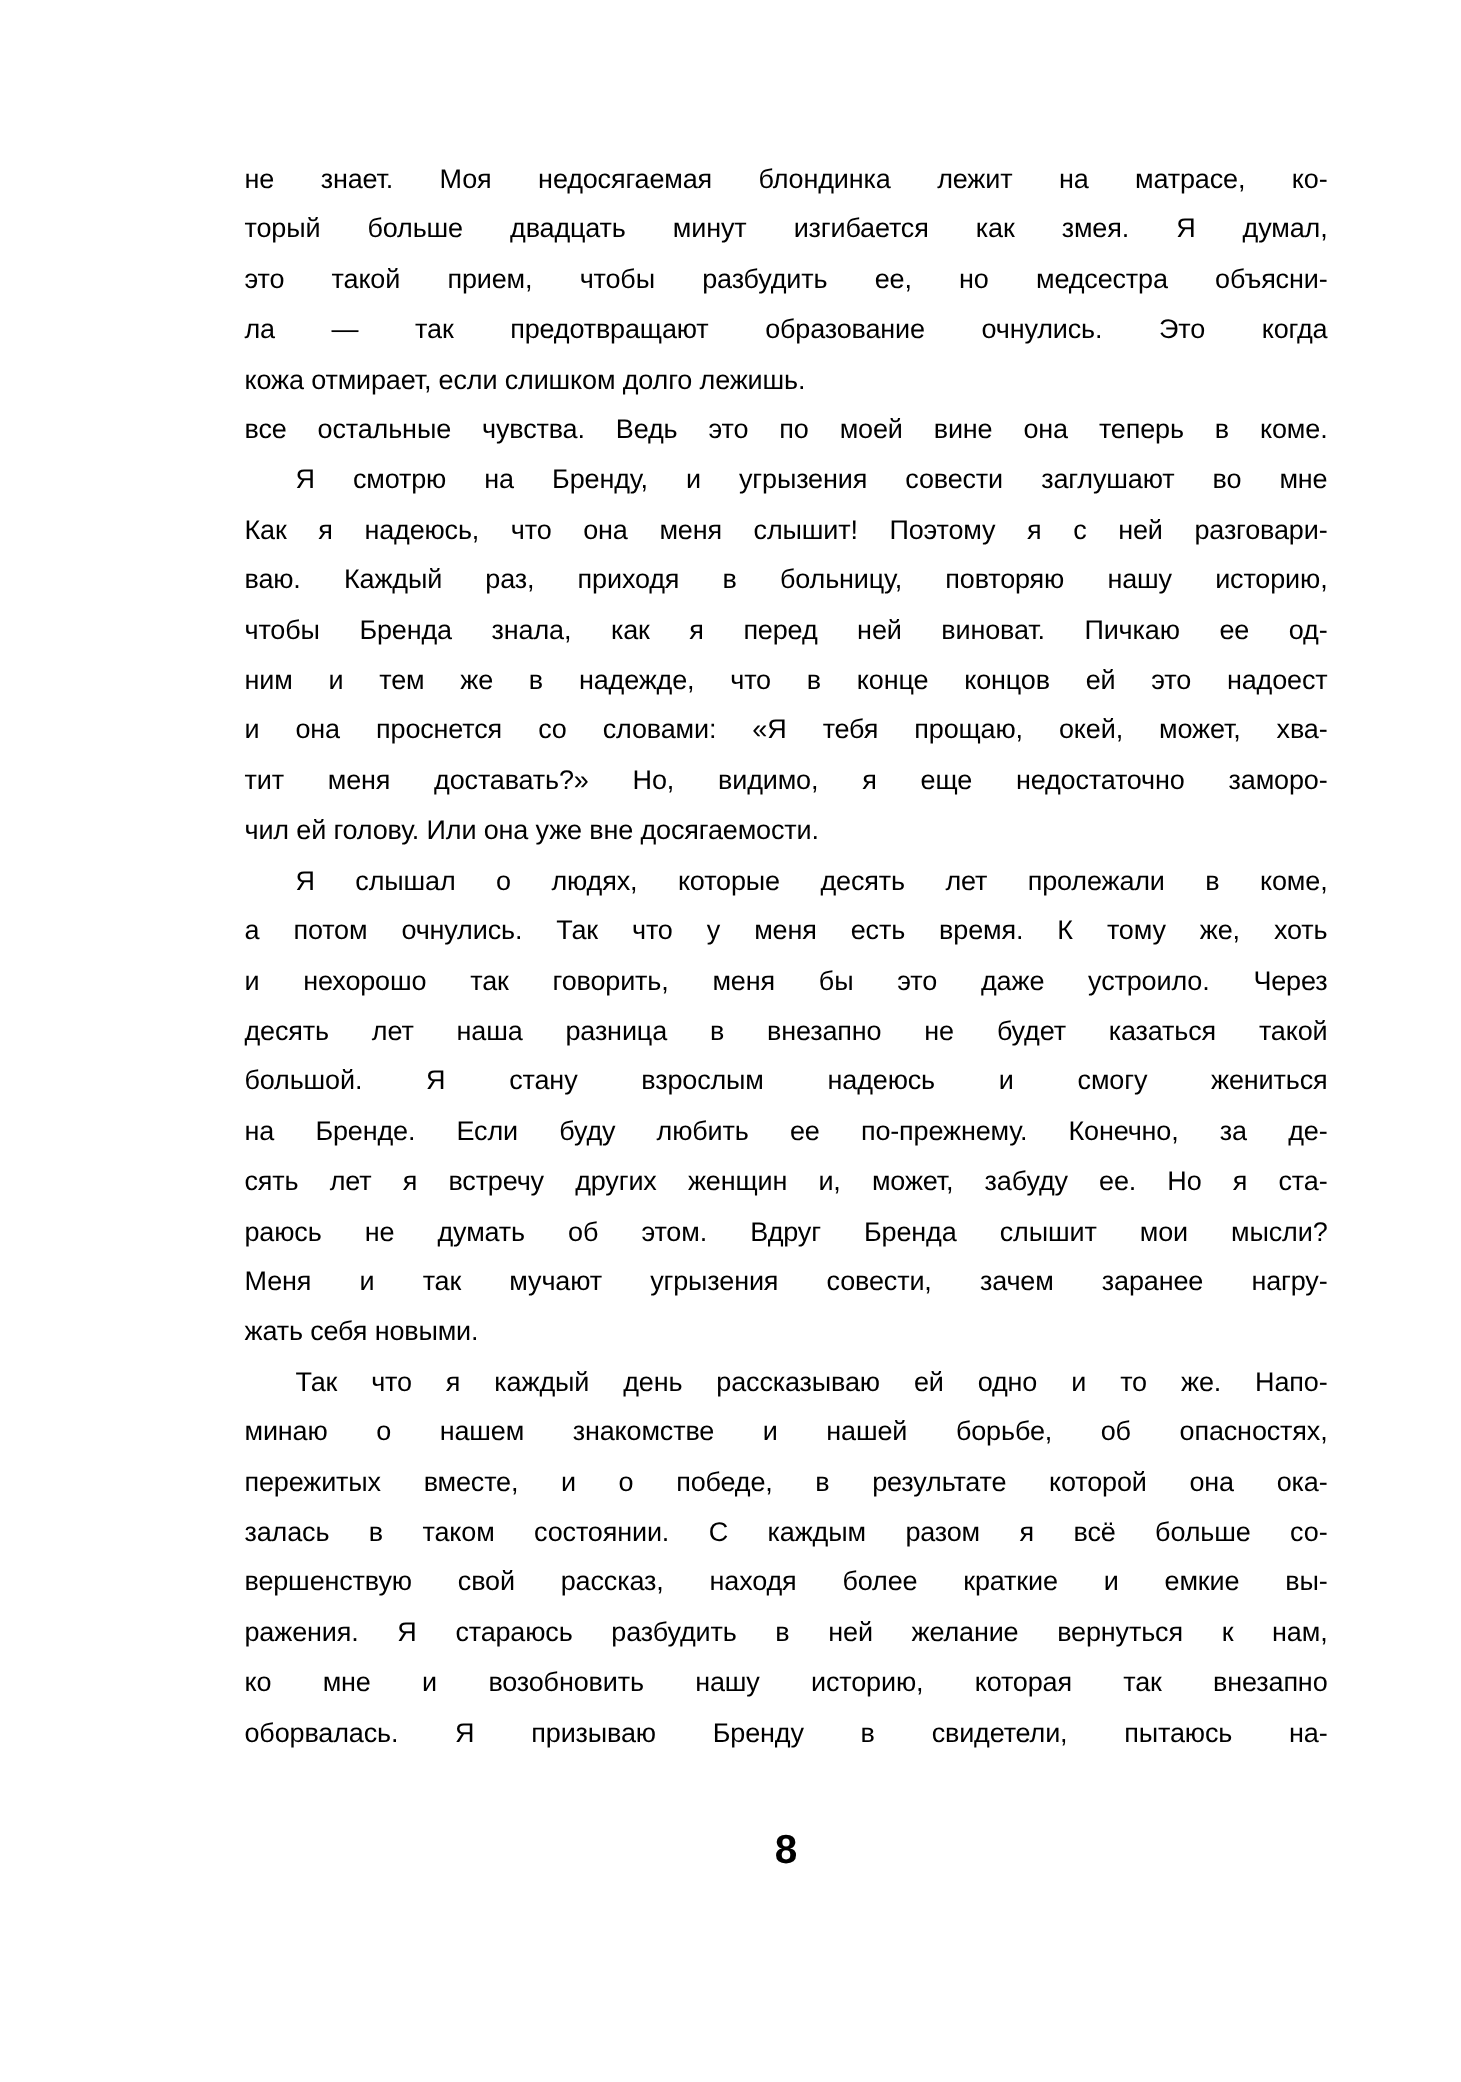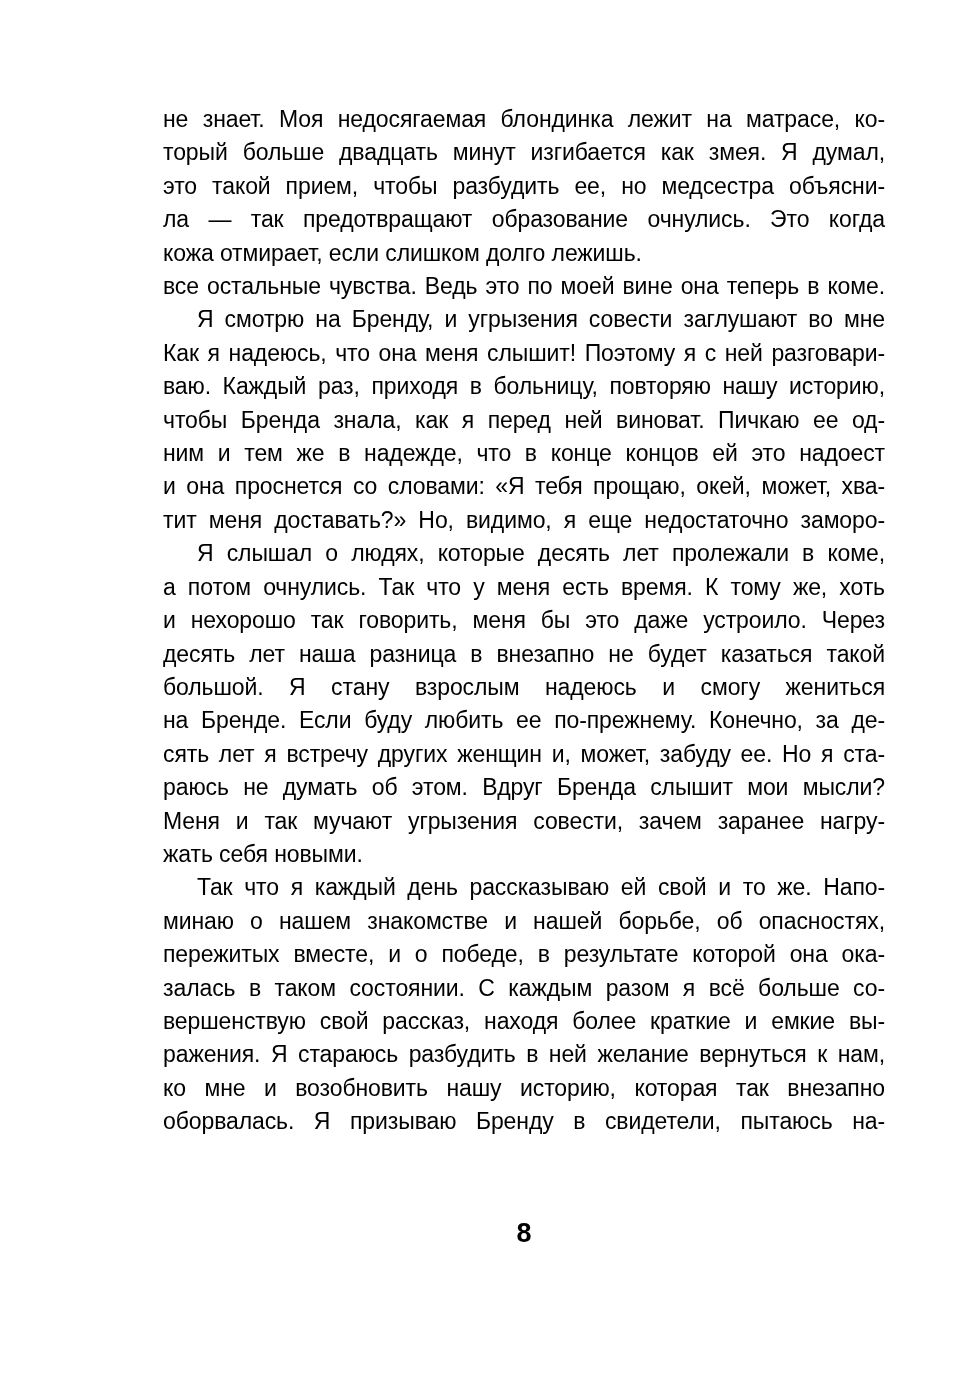--- a/index.html
+++ b/index.html
@@ -15,21 +15,21 @@
     color: #000000;
     overflow: hidden;
   }
   .text-block {
     position: absolute;
     left: 163px;
     top: 103px;
     width: 722px;
   }
   .line {
-    font-size: 23px;
+    font-size: 18px;
     line-height: 33.4px;
     letter-spacing: -0.1px;
     text-align: justify;
     text-align-last: justify;
     text-justify: inter-word;
     white-space: normal;
   }
   .line.last {
     text-align-last: left;
   }
@@ -58,31 +58,32 @@
       <div class="line">ла — так предотвращают образование очнулись. Это когда</div>
       <div class="line last">кожа отмирает, если слишком долго лежишь.</div>
       <div class="line">все остальные чувства. Ведь это по моей вине она теперь в коме.</div>
       <div class="line indent">Я смотрю на Бренду, и угрызения совести заглушают во мне</div>
       <div class="line">Как я надеюсь, что она меня слышит! Поэтому я с ней разговари-</div>
       <div class="line">ваю. Каждый раз, приходя в больницу, повторяю нашу историю,</div>
       <div class="line">чтобы Бренда знала, как я перед ней виноват. Пичкаю ее од-</div>
       <div class="line">ним и тем же в надежде, что в конце концов ей это надоест</div>
       <div class="line">и она проснется со словами: «Я тебя прощаю, окей, может, хва-</div>
       <div class="line">тит меня доставать?» Но, видимо, я еще недостаточно заморо-</div>
+      <div class="line last">чил ей голову. Или она уже вне досягаемости.</div>
       <div class="line indent">Я слышал о людях, которые десять лет пролежали в коме,</div>
       <div class="line">а потом очнулись. Так что у меня есть время. К тому же, хоть</div>
       <div class="line">и нехорошо так говорить, меня бы это даже устроило. Через</div>
       <div class="line">десять лет наша разница в внезапно не будет казаться такой</div>
       <div class="line">большой. Я стану взрослым надеюсь и смогу жениться</div>
       <div class="line">на Бренде. Если буду любить ее по-прежнему. Конечно, за де-</div>
       <div class="line">сять лет я встречу других женщин и, может, забуду ее. Но я ста-</div>
       <div class="line">раюсь не думать об этом. Вдруг Бренда слышит мои мысли?</div>
       <div class="line">Меня и так мучают угрызения совести, зачем заранее нагру-</div>
       <div class="line last">жать себя новыми.</div>
-      <div class="line indent">Так что я каждый день рассказываю ей свой и то же. Напо-</div>
+      <div class="line indent">Так что я каждый день рассказываю ей одно и то же. Напо-</div>
       <div class="line">минаю о нашем знакомстве и нашей борьбе, об опасностях,</div>
       <div class="line">пережитых вместе, и о победе, в результате которой она ока-</div>
       <div class="line">залась в таком состоянии. С каждым разом я всё больше со-</div>
       <div class="line">вершенствую свой рассказ, находя более краткие и емкие вы-</div>
       <div class="line">ражения. Я стараюсь разбудить в ней желание вернуться к нам,</div>
       <div class="line">ко мне и возобновить нашу историю, которая так внезапно</div>
       <div class="line">оборвалась. Я призываю Бренду в свидетели, пытаюсь на-</div>
     </div>
   <div class="page-number">8</div>
 </div>

